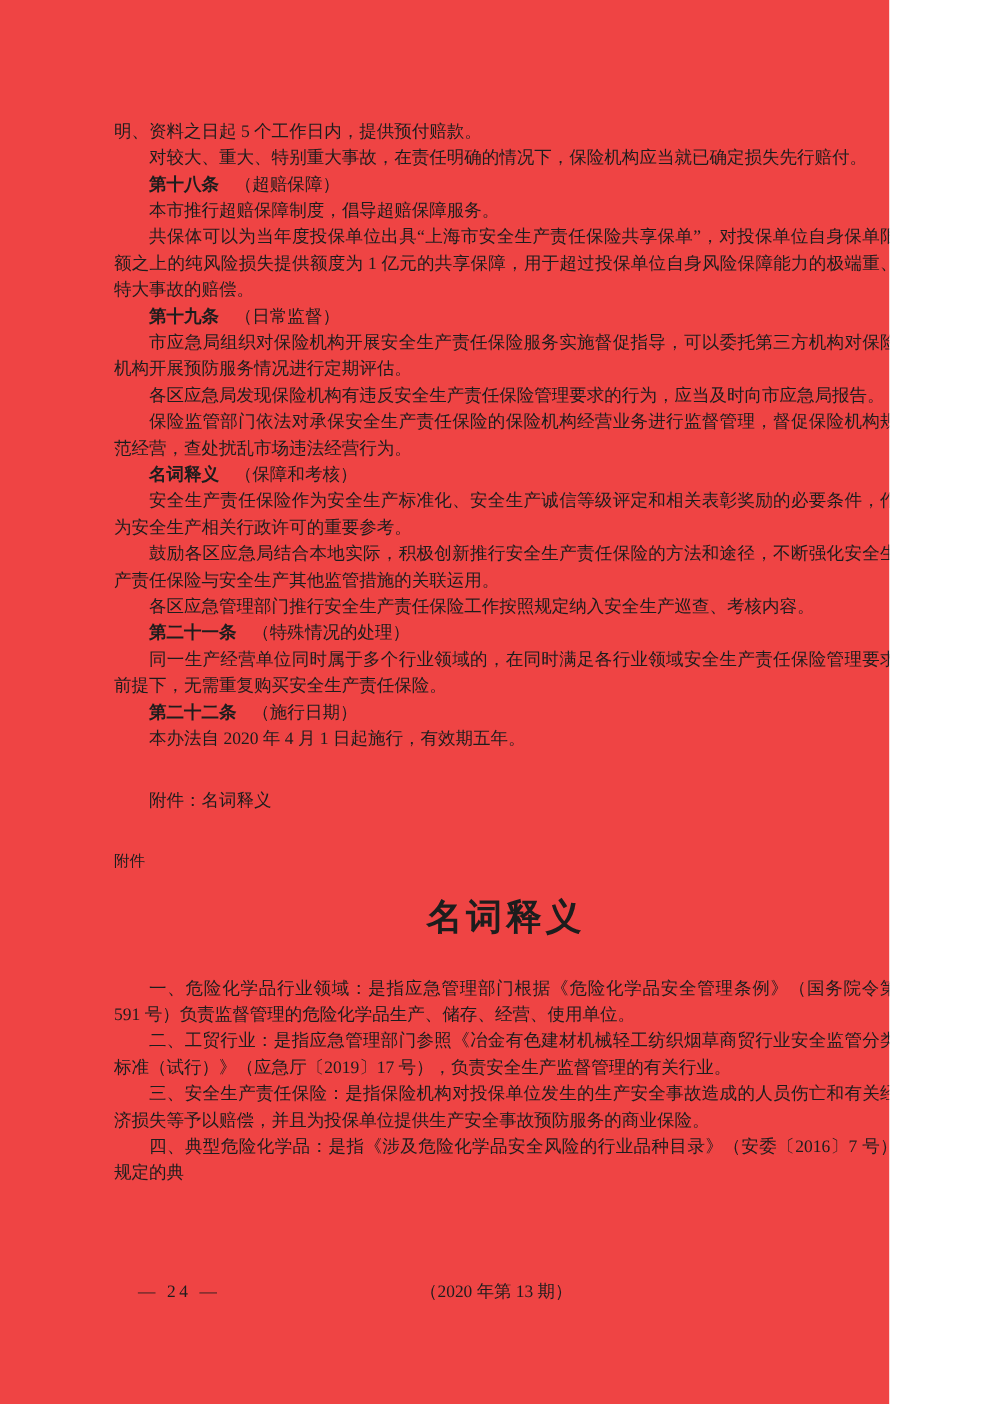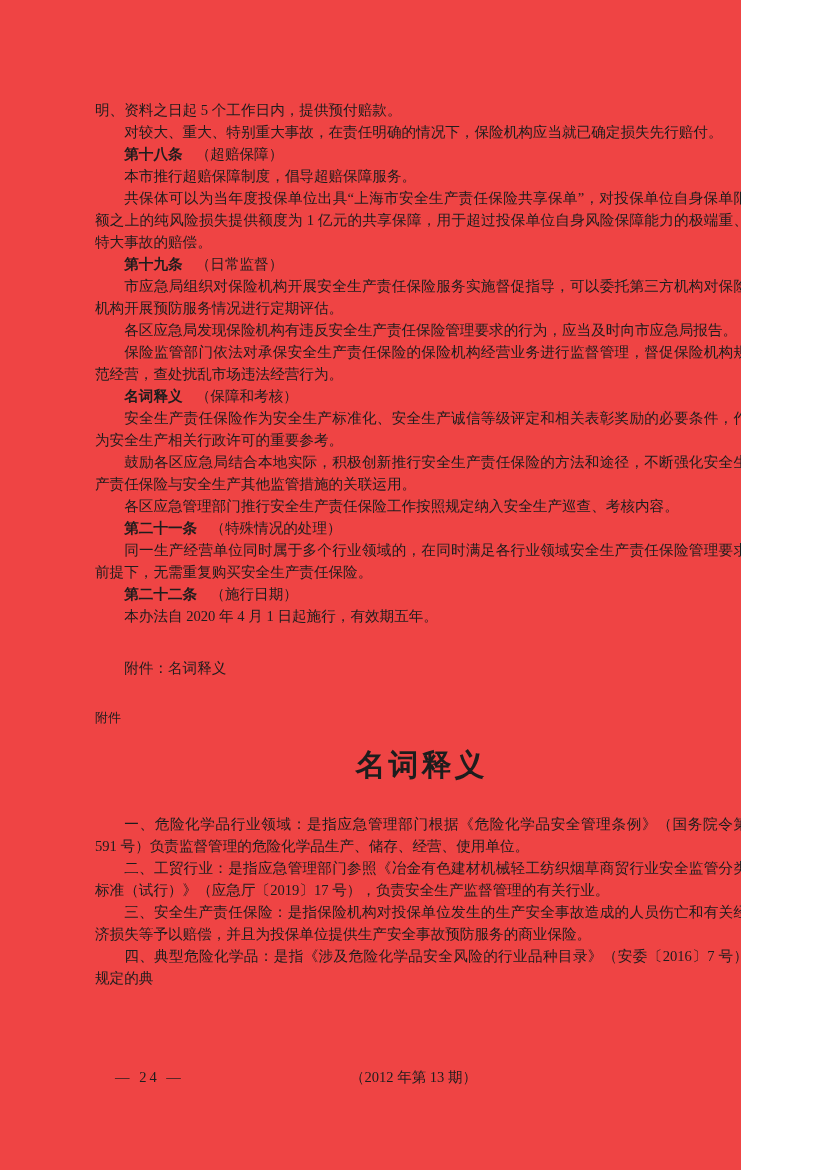--- a/index.html
+++ b/index.html
@@ -115,16 +115,16 @@
     <h2 class="attach-label">附件</h2>
     <h1 class="attach-title">名词释义</h1>
 
     <p>一、危险化学品行业领域：是指应急管理部门根据《危险化学品安全管理条例》（国务院令第 591 号）负责监督管理的危险化学品生产、储存、经营、使用单位。</p>
     <p>二、工贸行业：是指应急管理部门参照《冶金有色建材机械轻工纺织烟草商贸行业安全监管分类标准（试行）》（应急厅〔2019〕17 号），负责安全生产监督管理的有关行业。</p>
     <p>三、安全生产责任保险：是指保险机构对投保单位发生的生产安全事故造成的人员伤亡和有关经济损失等予以赔偿，并且为投保单位提供生产安全事故预防服务的商业保险。</p>
     <p>四、典型危险化学品：是指《涉及危险化学品安全风险的行业品种目录》（安委〔2016〕7 号）规定的典</p>
   </main>
 
   <footer class="pfoot">
-    <span class="issue">（2012 年第 13 期）</span>
+    <span class="issue">（2020 年第 13 期）</span>
     <span class="pageno">— 24 —</span>
   </footer>
 </div>
 
 </body></html>

